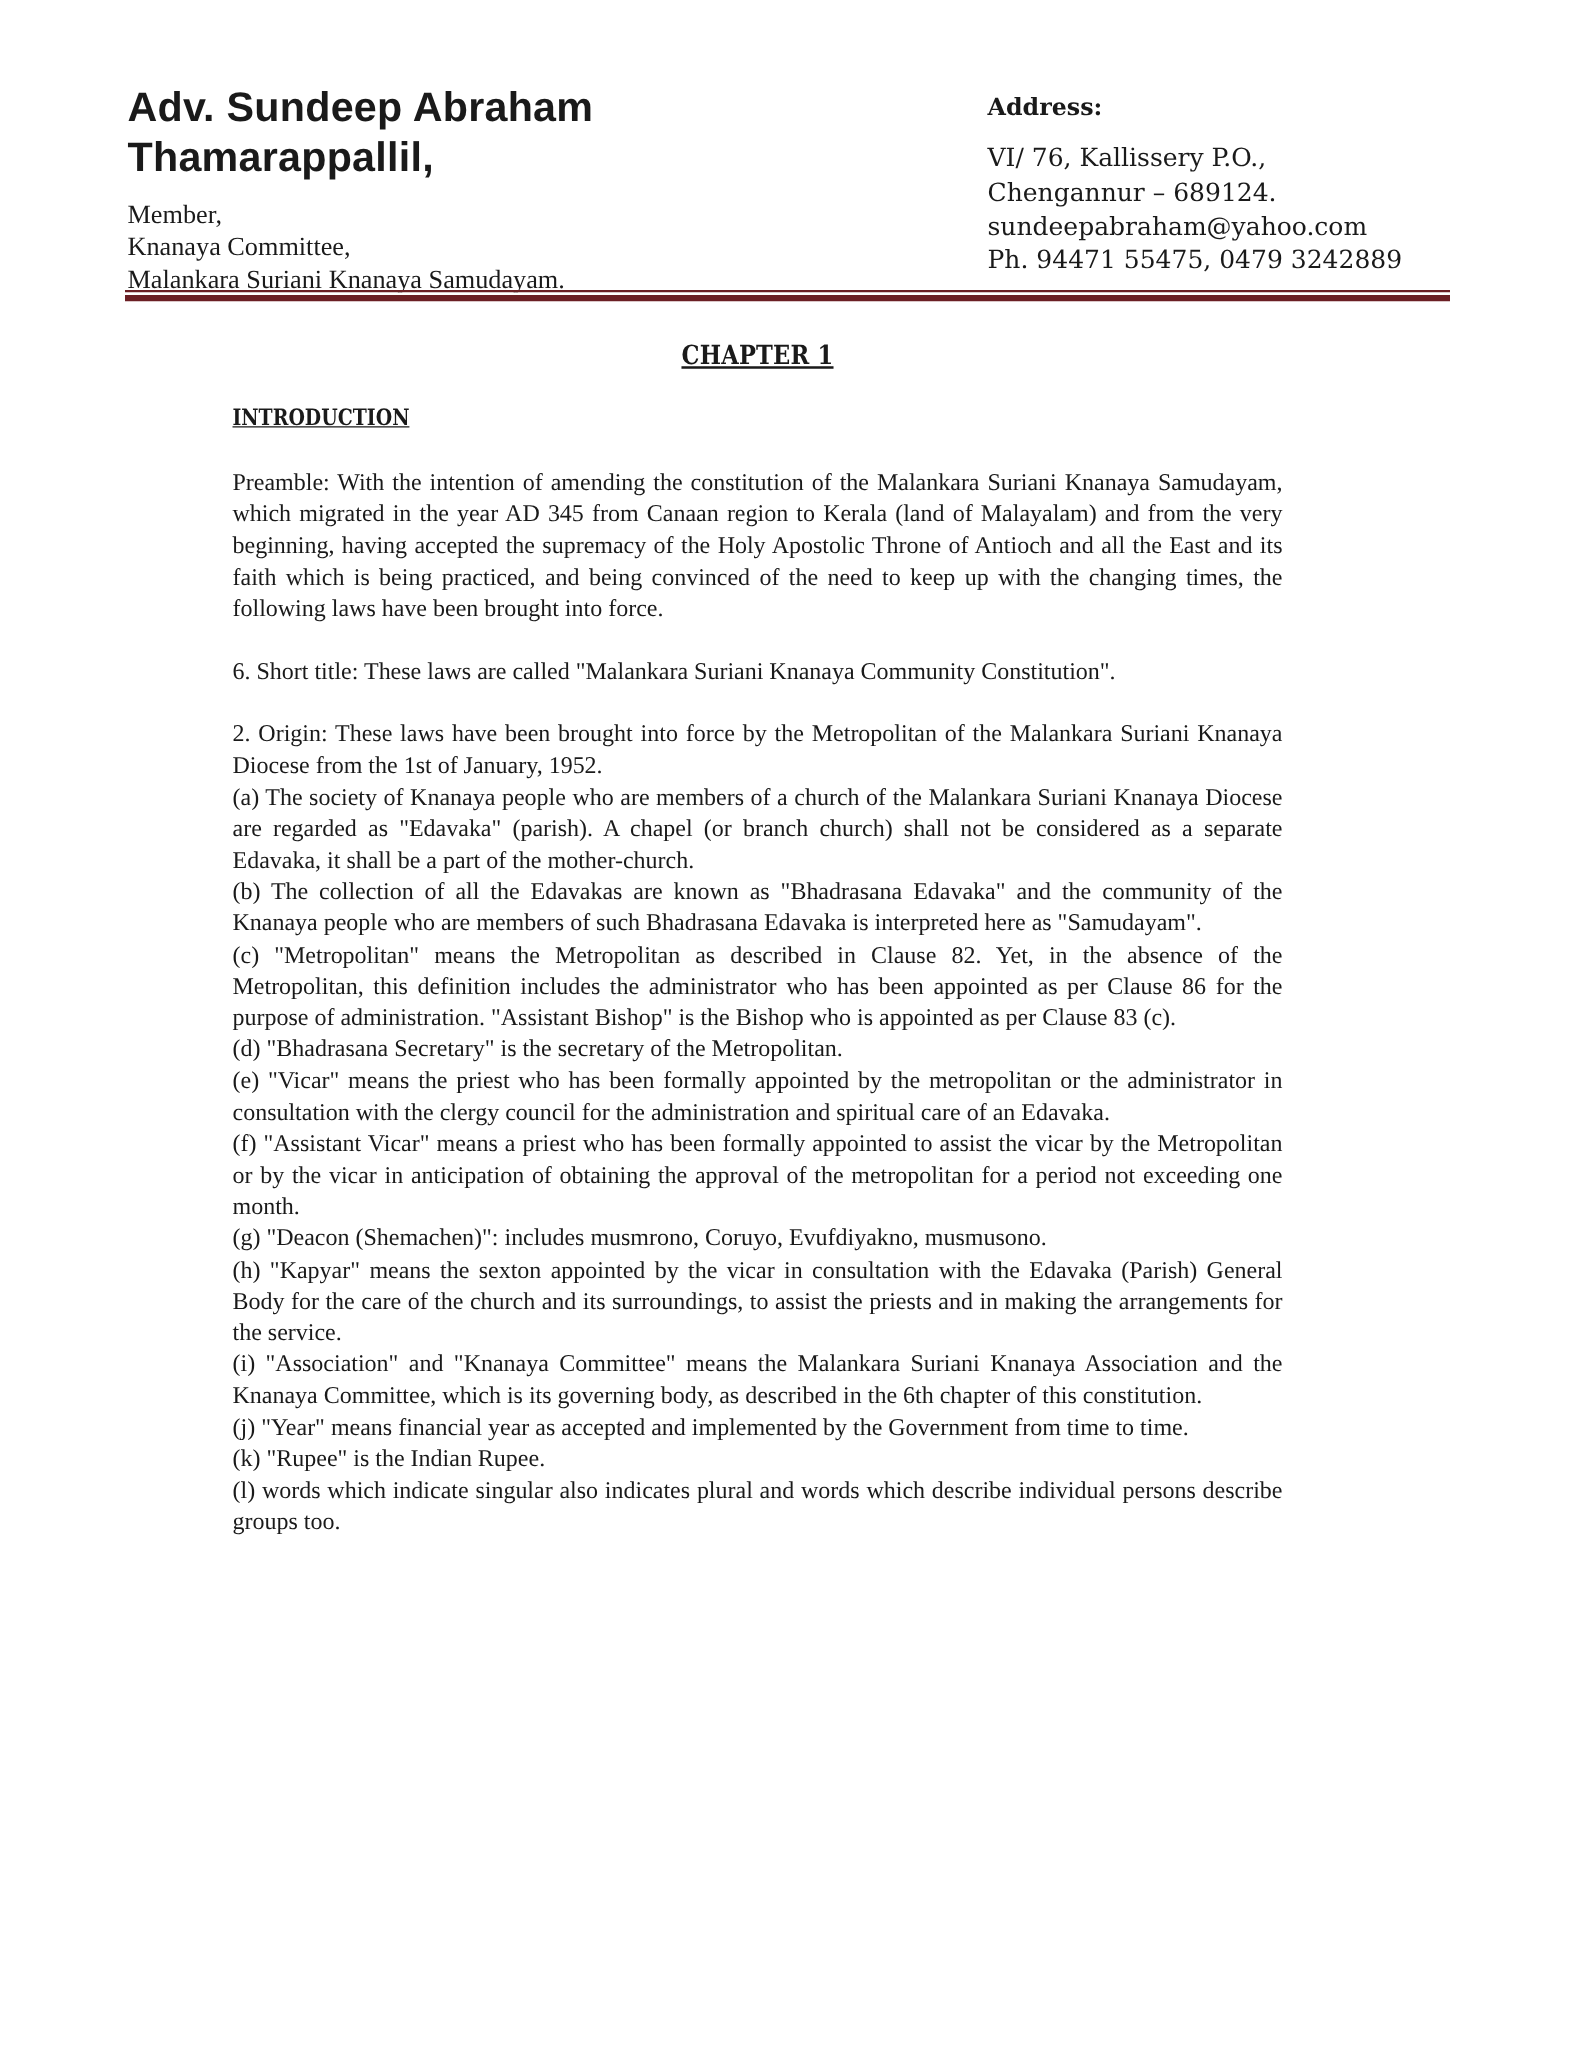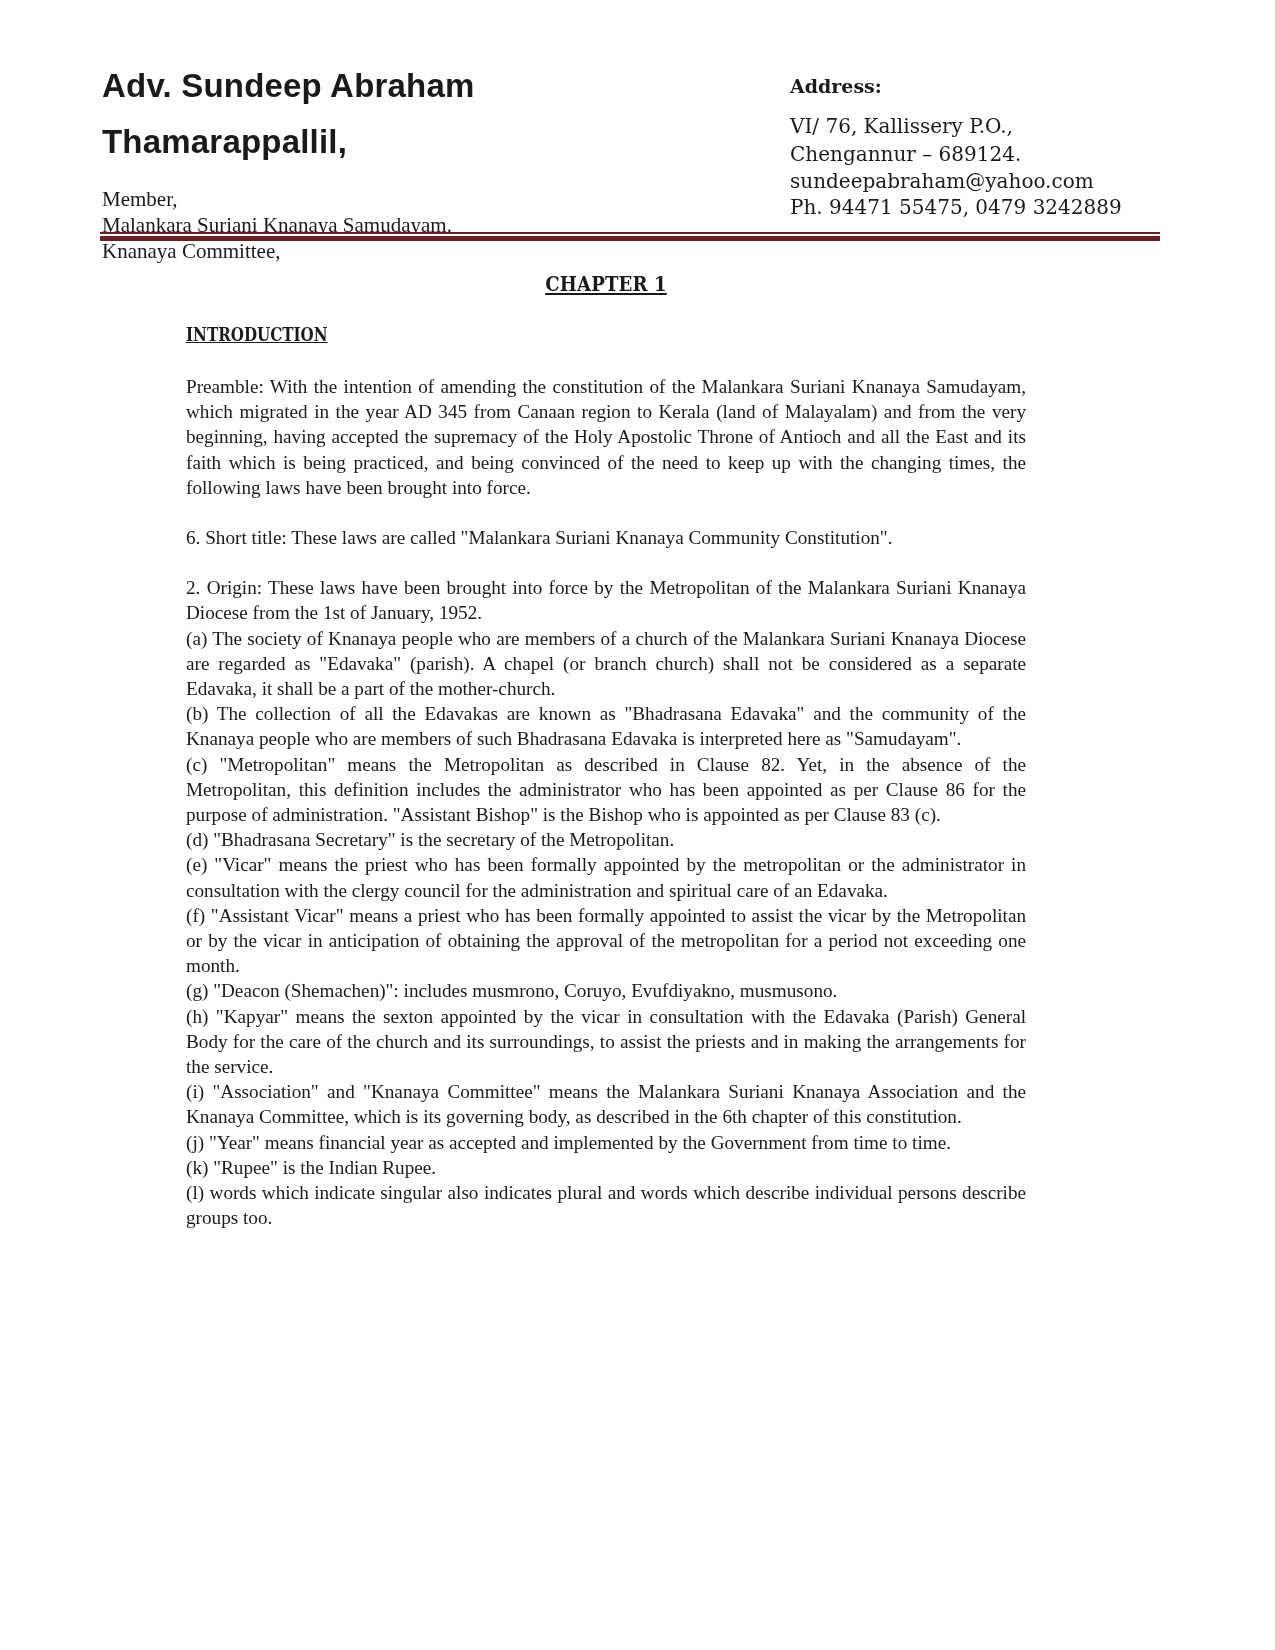--- a/index.html
+++ b/index.html
@@ -34,27 +34,27 @@
       width: 380px;
     }
     .lh-name {
       font-family: Liberation Sans, sans-serif;
       font-weight: bold;
       font-size: 33px;
       line-height: 40px;
       margin: 0;
       letter-spacing: 0.2px;
     }
-    .lh-name-line2 { margin-top: 16px; }
+    .lh-name-line2 { margin-top: 0; }
     .lh-sub {
       font-size: 21px;
       line-height: 26px;
       margin: 0;
     }
-    .lh-sub-first { margin-top: 24px; }
+    .lh-sub-first { margin-top: 12px; }
     .addr-label {
       font-family: "DejaVu Serif", "Liberation Serif", serif;
       font-weight: bold;
       font-size: 19px;
       line-height: 40px;
       margin: 0;
     }
     .addr-line {
       font-family: "DejaVu Serif", "Liberation Serif", serif;
       font-size: 20px;
@@ -122,22 +122,22 @@
     }
   </style>
 </head>
 <body>
 
 <div class="letterhead">
   <div class="lh-left">
     <p class="lh-name">Adv. Sundeep Abraham</p>
     <p class="lh-name lh-name-line2">Thamarappallil,</p>
     <p class="lh-sub lh-sub-first">Member,</p>
+    <p class="lh-sub">Knanaya Committee,</p>
     <p class="lh-sub">Malankara Suriani Knanaya Samudayam.</p>
-    <p class="lh-sub">Knanaya Committee,</p>
   </div>
   <div class="lh-right">
     <p class="addr-label">Address:</p>
     <p class="addr-line addr-line-first">VI/ 76, Kallissery P.O.,</p>
     <p class="addr-line">Chengannur – 689124.</p>
     <p class="addr-line addr-tight">sundeepabraham@yahoo.com</p>
     <p class="addr-line addr-tight">Ph. 94471 55475, 0479 3242889</p>
   </div>
 </div>
 

